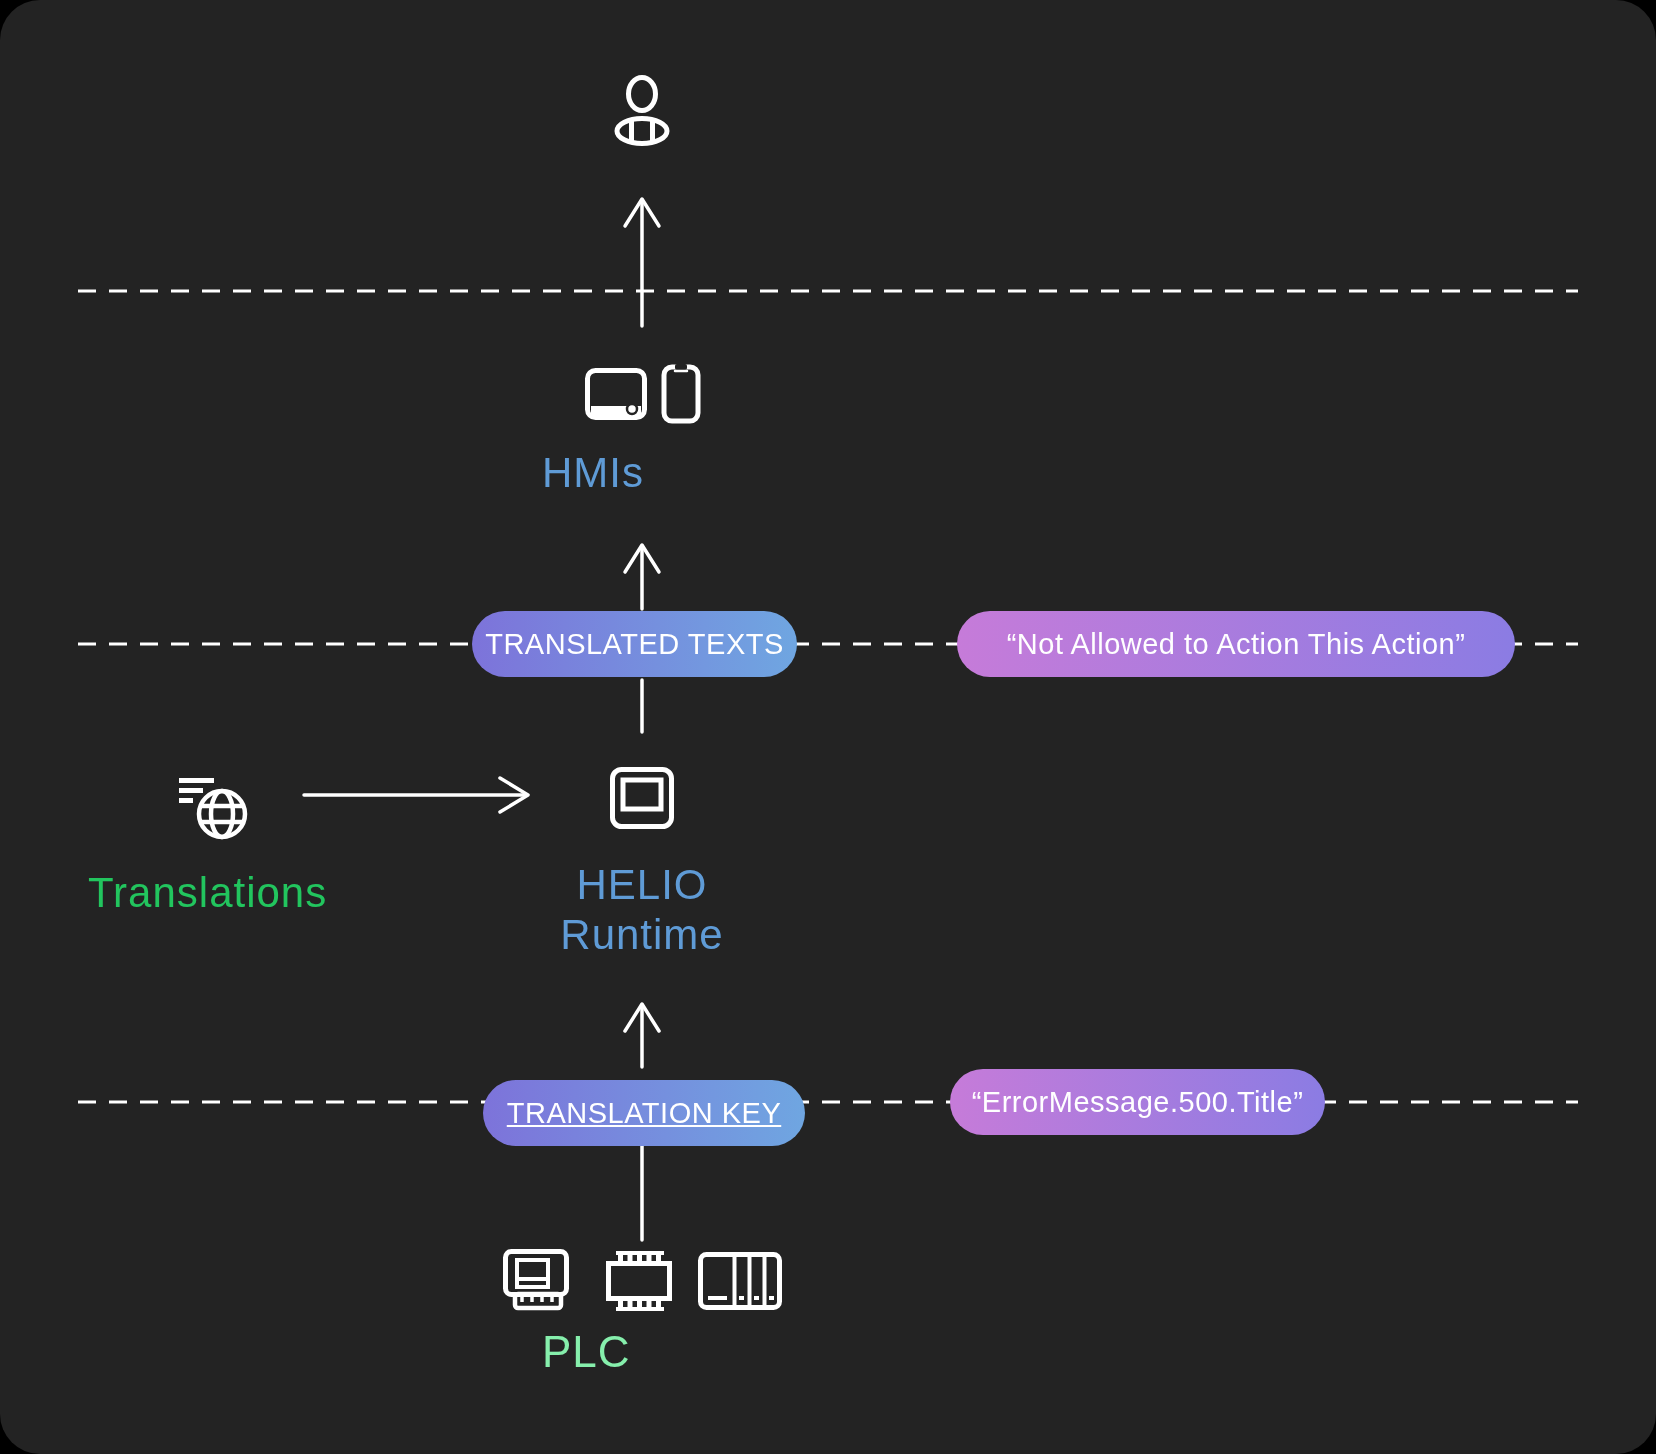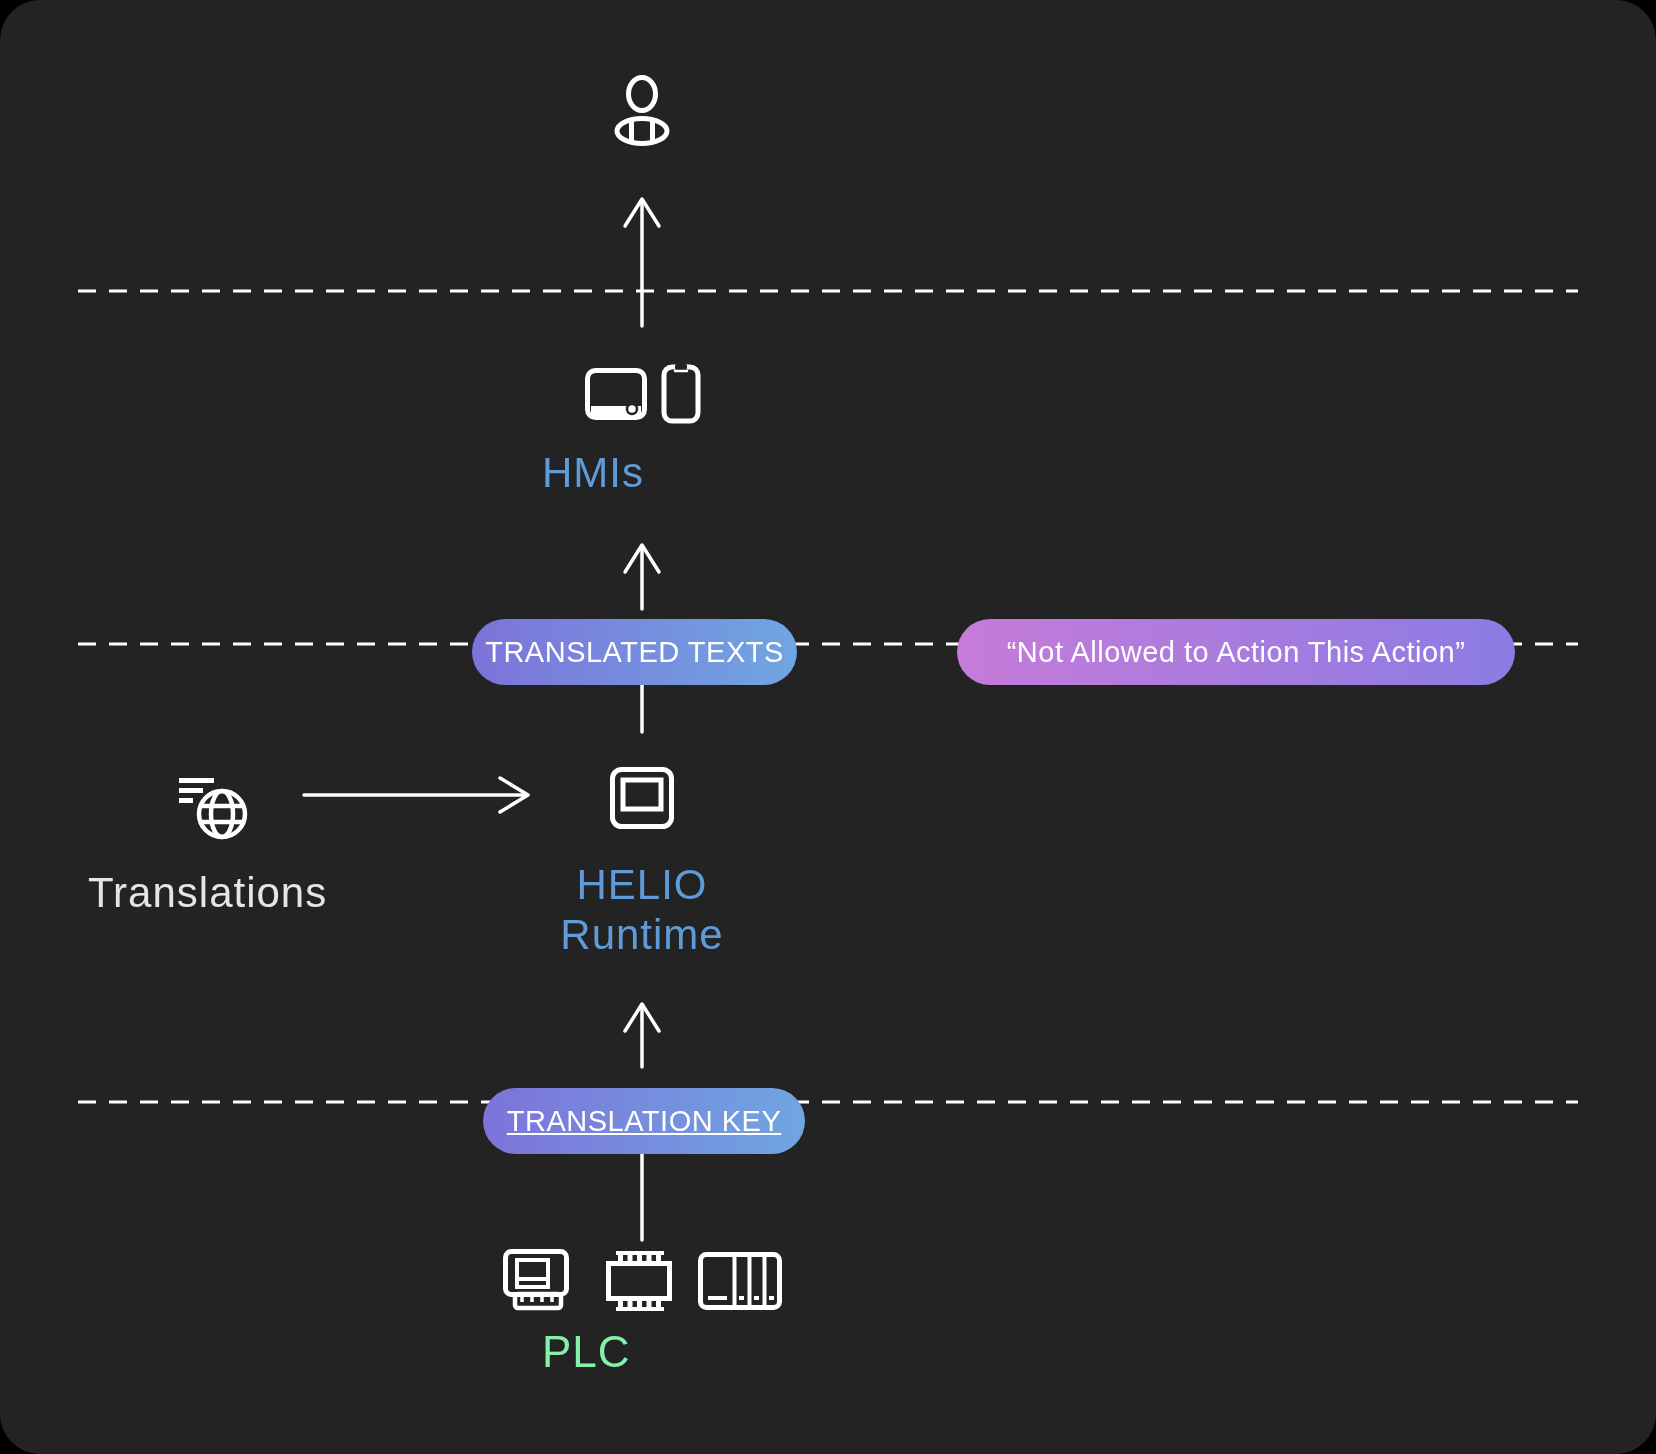--- a/index.html
+++ b/index.html
@@ -38,21 +38,20 @@
     height: 66px;
     border-radius: 33px;
     display: flex;
     align-items: center;
     justify-content: center;
     color: #ffffff;
     font-size: 29px;
     font-weight: 300;
     letter-spacing: 0.5px;
     white-space: nowrap;
-    margin-top: 8px;
   }
   .helio-label-block {
     position: absolute;
     text-align: center;
     font-weight: 400;
     letter-spacing: 1px;
   }
   .helio-label-block div { line-height: 50px; }
 </style>
 </head>
@@ -120,34 +119,35 @@
   <svg class="icon-abs" style="left:166px; top:750px;" width="84" height="92" viewBox="0 0 84 92" fill="none" xmlns="http://www.w3.org/2000/svg">
     <line x1="13" y1="30.5" x2="48" y2="30.5" stroke="#ffffff" stroke-width="5"></line>
     <line x1="13" y1="40.5" x2="37" y2="40.5" stroke="#ffffff" stroke-width="5"></line>
     <line x1="13" y1="50.5" x2="27" y2="50.5" stroke="#ffffff" stroke-width="5"></line>
     <circle cx="56" cy="64" r="23" stroke="#ffffff" stroke-width="4.5"></circle>
     <ellipse cx="56" cy="64" rx="11" ry="23" stroke="#ffffff" stroke-width="4.5"></ellipse>
     <line x1="34.5" y1="56" x2="77.5" y2="56" stroke="#ffffff" stroke-width="4.5"></line>
     <line x1="34.5" y1="72" x2="77.5" y2="72" stroke="#ffffff" stroke-width="4.5"></line>
   </svg>
 
-  <div class="node-label" style="left: 88px; top: 872px; width: 250px; font-size: 42px; color: #e5e5e5;">Translations</div>
+  <div class="node-label" style="left: 88px; top: 872px; width: 250px; font-size: 42px; color: #22c55e;">Translations</div>
 
   <svg class="icon-abs" style="left:610px; top:767px;" width="64" height="62" viewBox="0 0 64 62" fill="none" xmlns="http://www.w3.org/2000/svg">
     <rect x="2.5" y="2.5" width="59" height="57" rx="9" stroke="#ffffff" stroke-width="5"></rect>
     <rect x="13" y="13" width="38" height="29" stroke="#ffffff" stroke-width="5"></rect>
   </svg>
 
   <div class="helio-label-block" style="left: 542px; top: 860px; width: 200px; font-size: 42px; color: rgb(95, 155, 214);">
     <div>HELIO</div>
     <div>Runtime</div>
   </div>
 
   <div class="pill" style="left: 483px; top: 1080px; width: 322px; background: linear-gradient(90deg, rgb(125, 115, 218), rgb(111, 166, 225)); text-decoration: underline;">TRANSLATION KEY</div>
 
+  <div class="pill" style="left: 950px; top: 1069px; width: 375px; background: linear-gradient(90deg, rgb(198, 123, 217), rgb(139, 124, 227));">“ErrorMessage.500.Title”</div>
 
   <div>
     <svg class="icon-abs" style="left:503px; top:1249px;" width="68" height="64" viewBox="0 0 68 64" fill="none" xmlns="http://www.w3.org/2000/svg">
       <rect x="2.5" y="2.5" width="61" height="43" rx="6" stroke="#ffffff" stroke-width="5"></rect>
       <rect x="14" y="11" width="31" height="27" stroke="#ffffff" stroke-width="4"></rect>
       <line x1="14" y1="30" x2="45" y2="30" stroke="#ffffff" stroke-width="4"></line>
       <rect x="12" y="45" width="46" height="14" rx="3" stroke="#ffffff" stroke-width="4.5"></rect>
       <line x1="19" y1="45" x2="19" y2="53" stroke="#ffffff" stroke-width="3.5"></line>
       <line x1="29" y1="45" x2="29" y2="53" stroke="#ffffff" stroke-width="3.5"></line>
       <line x1="39" y1="45" x2="39" y2="53" stroke="#ffffff" stroke-width="3.5"></line>

